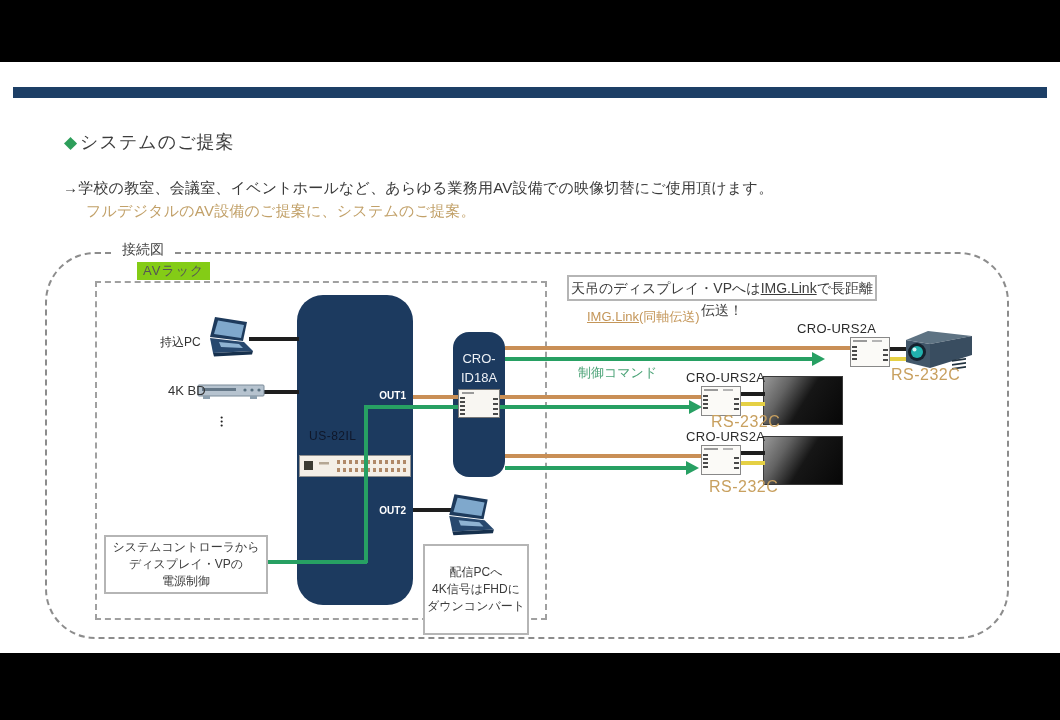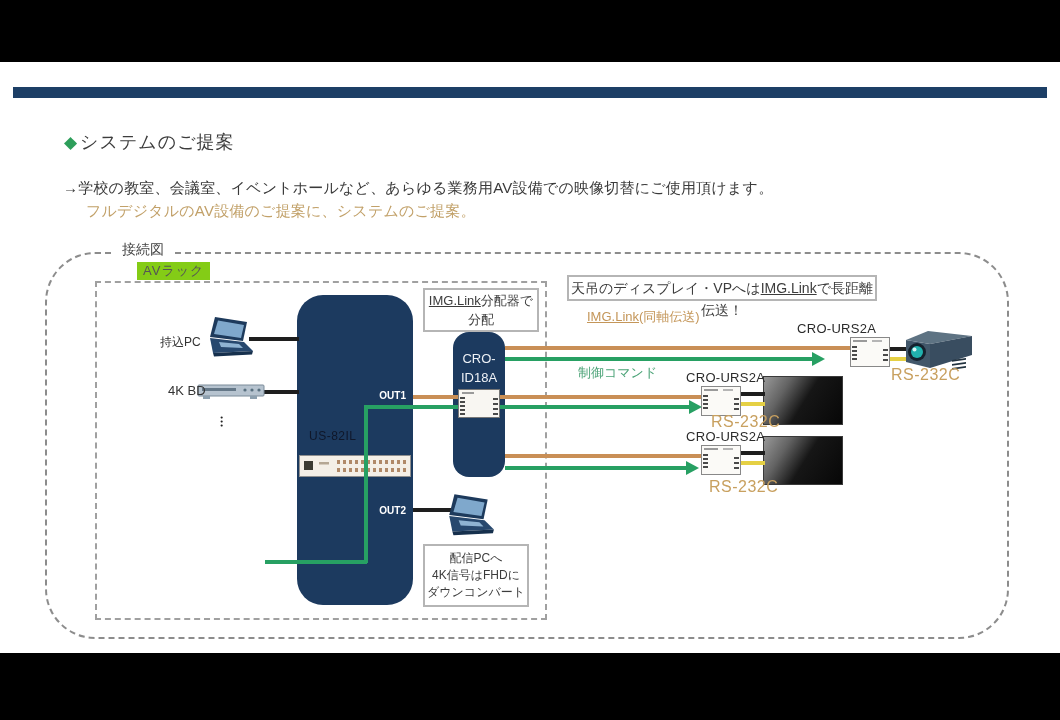--- a/index.html
+++ b/index.html
@@ -44,21 +44,21 @@
   .under-svg{position:absolute;z-index:2;}
   .display{position:absolute;z-index:2;border:1px solid #3a3a3a;
            background:linear-gradient(122deg,#999 0%,#636363 26%,#161616 52%,#070707 100%);}
   .disp1{left:763px;top:376px;width:78px;height:47px;}
   .disp2{left:763px;top:436px;width:78px;height:47px;}
   
   .note{position:absolute;background:#fff;border:2px solid #b5b5b5;color:#3c3c3c;text-align:center;z-index:5;}
   .note-ceiling{left:567px;top:275px;width:306px;height:22px;font-size:14px;line-height:22px;}
   .note-dist{left:423px;top:288px;width:112px;font-size:13px;line-height:19px;padding:1px 0;}
   .note-ctrl{left:104px;top:535px;width:160px;font-size:12px;line-height:17px;padding:2px 0;}
-  .note-pc{left:423px;top:544px;width:102px;font-size:12px;line-height:17px;padding:4px 0;}
+  .note-pc{left:423px;top:544px;width:102px;font-size:12px;line-height:17px;padding:18px 0;}
   .ul{text-decoration:underline;}
   
   .lbl{position:absolute;z-index:5;}
   .model-lbl{font-size:13px;color:#2b2b2b;letter-spacing:0.3px;}
   .port-lbl{font-size:16px;color:#c8a05f;letter-spacing:0.5px;}
   .imglink-lbl{left:587px;top:308px;font-size:13px;color:#c49659;}
   .control-lbl{left:578px;top:364px;font-size:13px;color:#4ba377;}
   .src-lbl{font-size:12px;color:#333;}
   .dots{left:212px;top:410px;writing-mode:vertical-rl;font-size:13px;color:#222;
         letter-spacing:4px;z-index:2;}
@@ -178,26 +178,27 @@
       <rect x="2" y="16" width="5" height="2"></rect>
         <rect x="2" y="20" width="5" height="2"></rect>
       <rect x="2" y="24" width="5" height="2"></rect>
       <rect x="35" y="9" width="5" height="2"></rect>
         <rect x="35" y="14" width="5" height="2"></rect>
       <rect x="35" y="19" width="5" height="2"></rect>
         <rect x="35" y="24" width="5" height="2"></rect>
     </g>
   </svg>
 
-  <div class="note note-dist">
-    <span class="ul">IMG.Link</span><span>分配器で</span><br>
-    <span>分配</span>
-  </div>
   <div class="note note-ceiling">
     <span>天吊のディスプレイ・VPへは</span><span class="ul">IMG.Link</span><span>で長距離伝送！</span>
+  </div>
+  <div class="note note-ctrl">
+    <span>システムコントローラから</span><br>
+    <span>ディスプレイ・VPの</span><br>
+    <span>電源制御</span>
   </div>
   <div class="note note-pc">
     <span>配信PCへ</span><br>
     <span>4K信号はFHDに</span><br>
     <span>ダウンコンバート</span>
   </div>
 
   <div class="abs imglink-lbl lbl">
     <span class="ul">IMG.Link</span><span>(同軸伝送)</span>
   </div>

